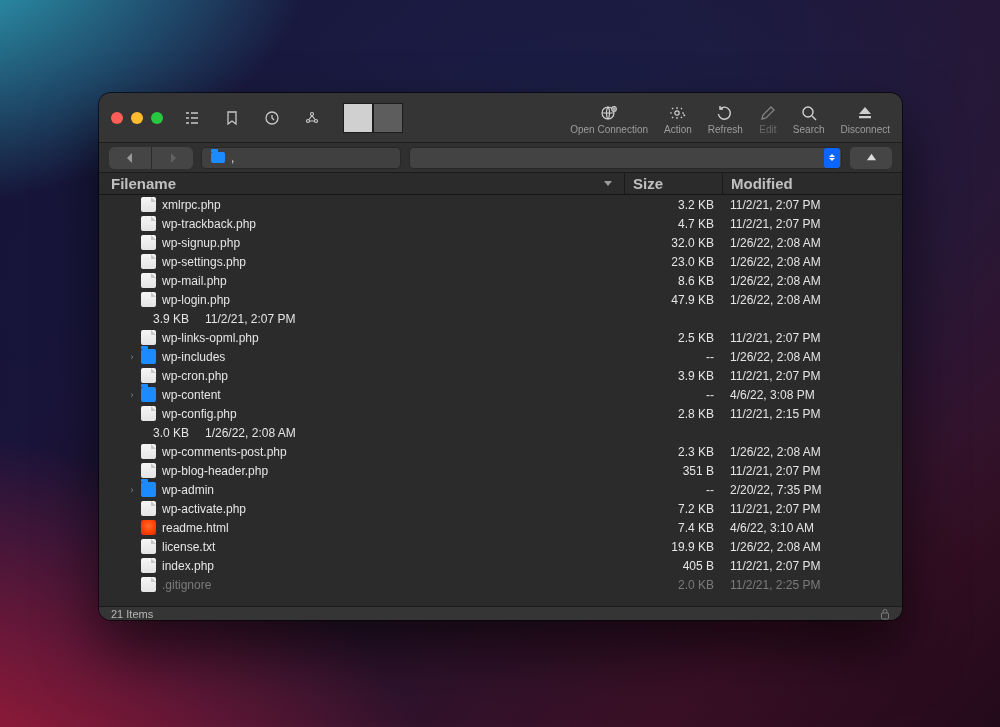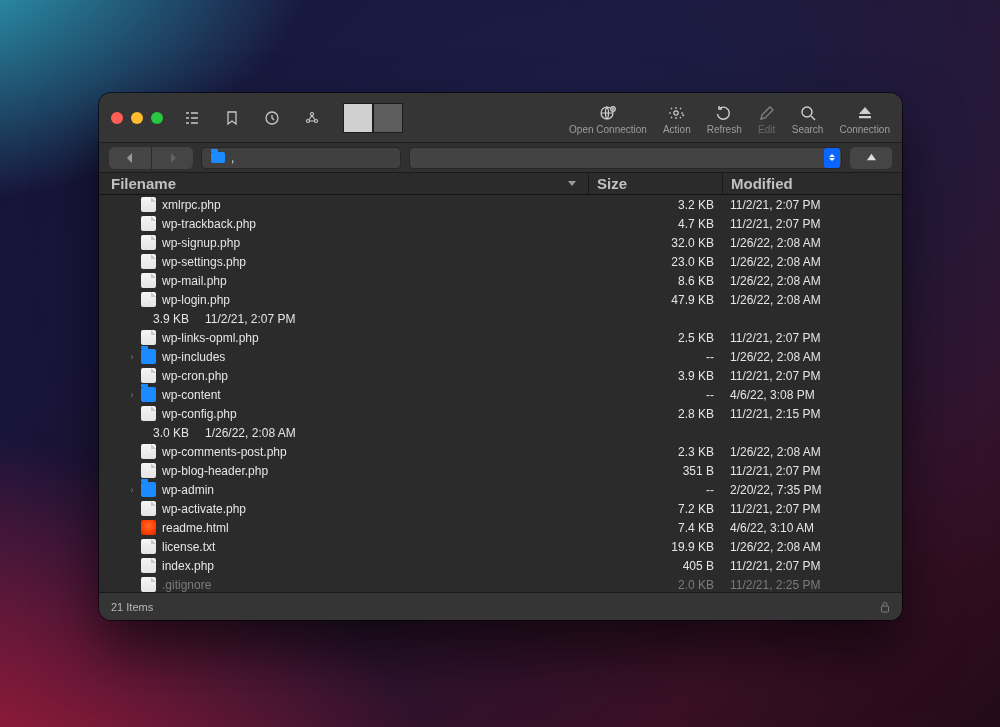--- a/index.html
+++ b/index.html
@@ -85,40 +85,40 @@
   
   .cols {
     height: 22px;
     background:#2b2b2b;
     border-bottom:1px solid #151515;
     display:flex; align-items:center;
     font-size:15px; color:#c0c0c0; font-weight:600;
   }
   .col-filename { flex:1; padding-left:12px; display:flex; align-items:center; justify-content:space-between; padding-right:6px;}
   .col-size { width:98px; text-align:left; border-left:1px solid #1a1a1a; padding-left:8px; height:100%; display:flex; align-items:center;}
-  .col-mod  { width:180px; text-align:left; border-left:1px solid #1a1a1a; padding-left:8px; height:100%; display:flex; align-items:center;margin-left:36px;}
+  .col-mod  { width:180px; text-align:left; border-left:1px solid #1a1a1a; padding-left:8px; height:100%; display:flex; align-items:center;}
   .sortcaret { width:0;height:0; border-left:4px solid transparent;border-right:4px solid transparent; border-top:5px solid #9a9a9a; margin-right:6px;}
   
   .list { flex:1; overflow-y:auto; overflow-x:hidden; }
   .row { height:19px; display:flex; align-items:center; font-size:12px; color:#e5e5e5; }
   .row.dim { color:#7b7b7b; }
   .tcol { display:flex; align-items:center; }
   .tcol.name { flex:1; padding-left:28px; }
   .tcol.size { width:98px; justify-content:flex-end; padding-right:8px;}
   .tcol.mod  { width:180px; padding-left:8px;}
   .expander { width:10px; display:flex; justify-content:center; color:#888; font-size:9px;}
   .icon { width:15px; height:15px; margin:0 6px 0 4px; flex-shrink:0;}
   
   .icon.file { background:linear-gradient(#f6f6f6,#e4e4e4); border-radius:2px; position:relative;}
   .icon.file::after{content:""; position:absolute; top:0;right:0;width:5px;height:5px;background:#c7c7c7; clip-path:polygon(0 0,100% 100%,0 100%);}
   .icon.folder { background:#1b8bff; border-radius:2px; position:relative;}
   .icon.folder::before{content:"";position:absolute;top:-3px;left:0;width:7px;height:3px;background:#1b8bff;border-radius:1px 1px 0 0;}
   .icon.html { background:radial-gradient(circle at 50% 40%, #ff6a2d 0%, #ff3d00 60%, #c92d00 100%); border-radius:2px;}
   
-  .statusbar { height:28px; background:#353535; border-top:1px solid #1a1a1a; display:flex; align-items:center; padding:4px 12px; font-size:11px; color:#b8b8b8;}
+  .statusbar { height:14px; background:#353535; border-top:1px solid #1a1a1a; display:flex; align-items:center; padding:4px 12px; font-size:11px; color:#b8b8b8;}
   .statusbar .spacer{flex:1;}
   .lock { width:10px; height:12px; color:#7a7a7a;}
   
   .list::-webkit-scrollbar{width:10px;}
   .list::-webkit-scrollbar-track{background:#2b2b2b;}
   .list::-webkit-scrollbar-thumb{background:#4a4a4a;border-radius:5px;}
 </style>
 </head>
 <body>
 
@@ -209,21 +209,21 @@
         </div>
         <span class="label">Search</span>
       </div>
       <div class="action">
         <div class="ico">
           <svg viewBox="0 0 18 18" fill="currentColor">
               <path d="M9 3l6 7H3z"></path>
               <rect x="3" y="12" width="12" height="2.2" rx="0.5"></rect>
             </svg>
         </div>
-        <span class="label">Connection</span>
+        <span class="label">Disconnect</span>
       </div>
     </div>
   </div>
 
   <div class="navbar">
     <div class="navseg">
       <button>
           <svg viewBox="0 0 12 12" fill="currentColor">
             <path d="M8 1 3 6l5 5z"></path>
           </svg>

